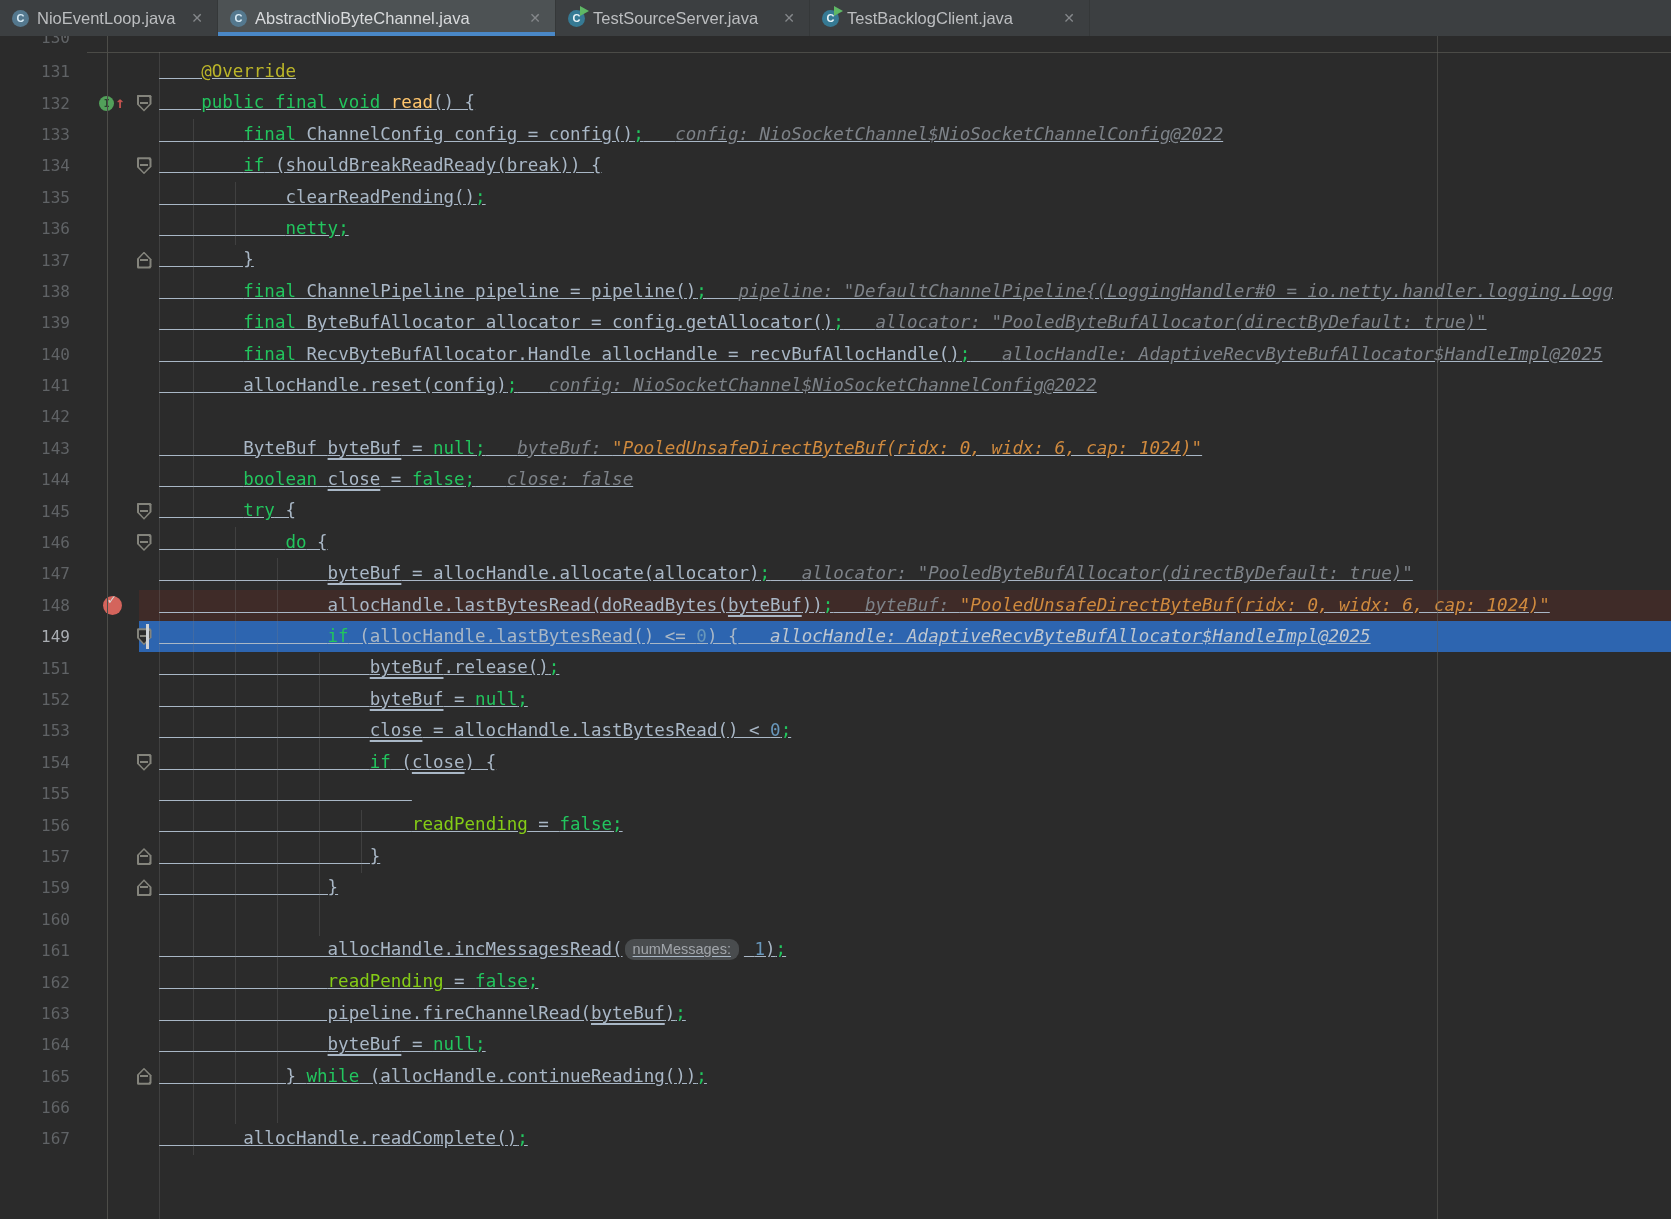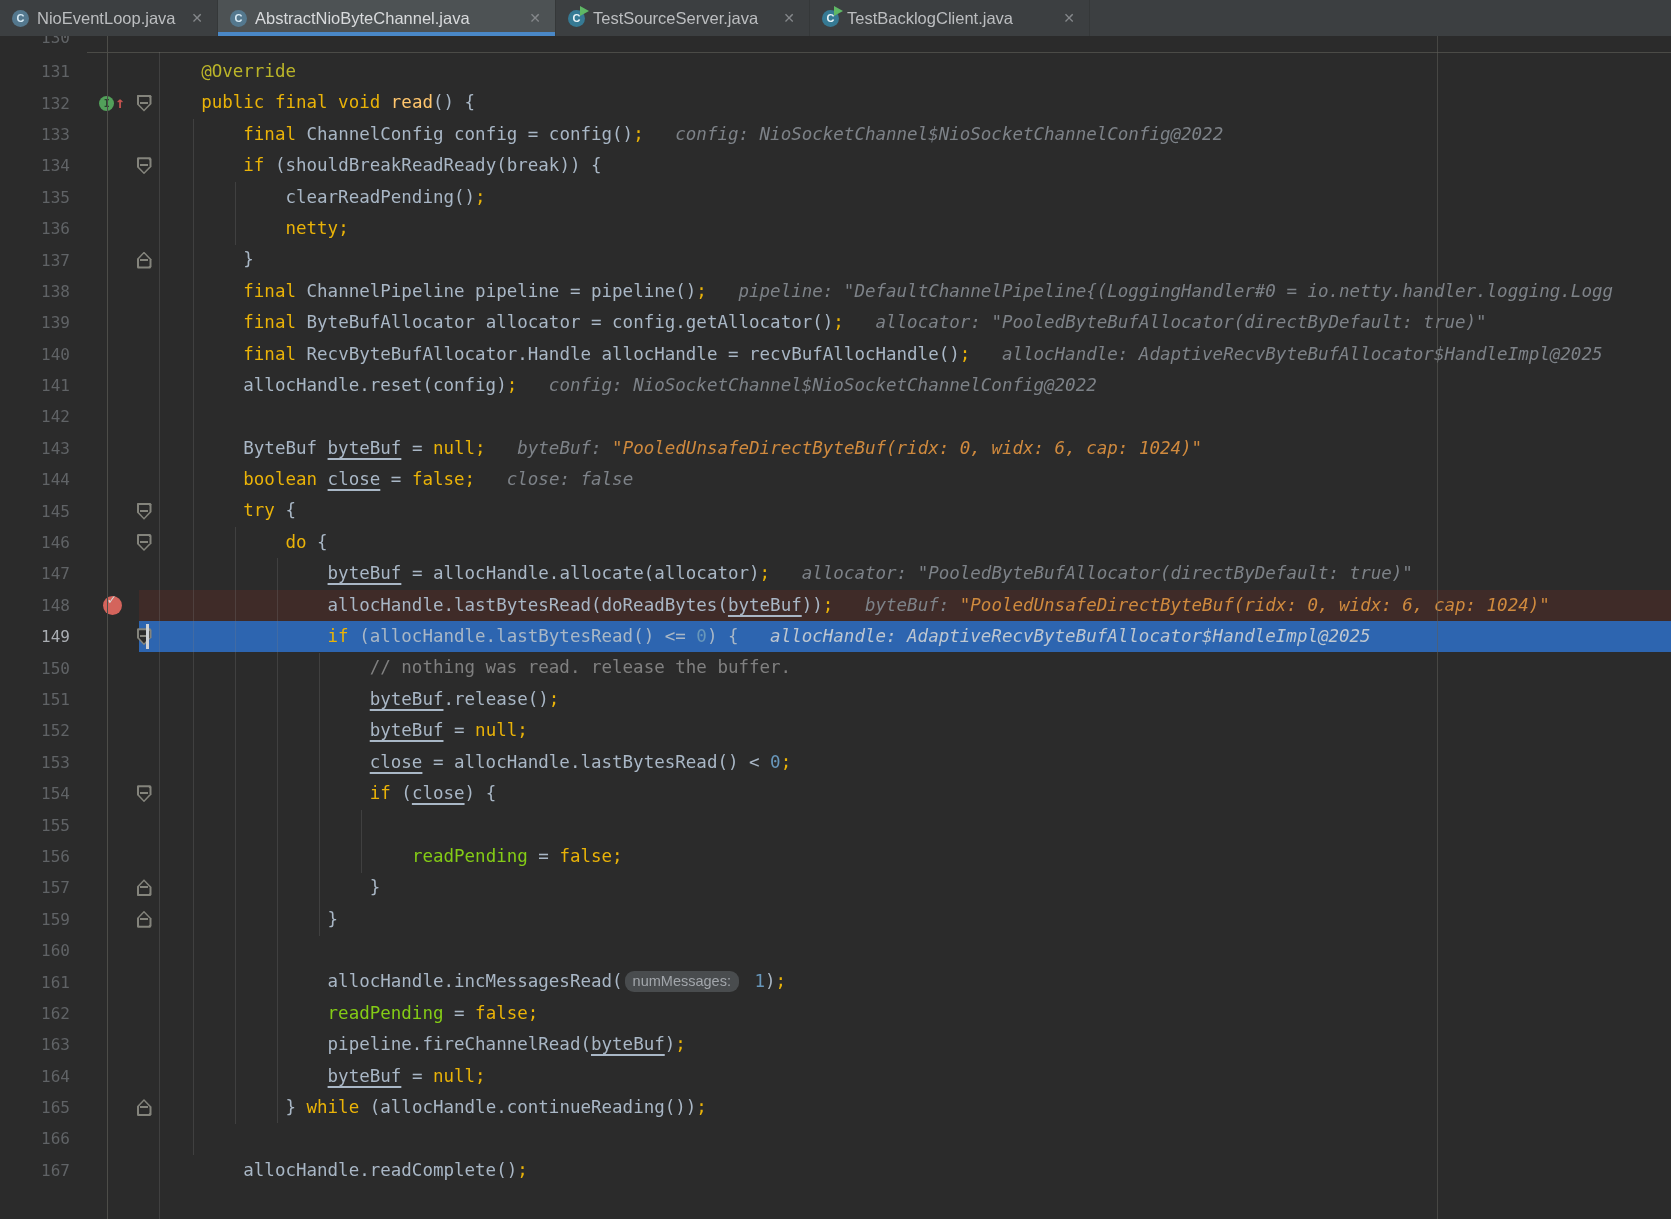--- a/index.html
+++ b/index.html
@@ -33,25 +33,25 @@
   .row.bp::before{content:"";position:absolute;left:106px;right:0;top:0;bottom:0;background:#3f2b28;z-index:0;}
   .row.exec::before{content:"";position:absolute;left:106px;right:0;top:0;bottom:0;background:#2d65b0;z-index:0;}
   .row.exec .num{color:#a9adb2;}
   .num{width:62px;padding-left:8px;box-sizing:border-box;flex:none;color:#606366;
        font-size:16px;position:relative;z-index:2;}
   .gicons{width:34px;flex:none;height:100%;display:flex;align-items:center;justify-content:center;
           position:relative;z-index:2;}
   .foldc{width:30px;flex:none;height:100%;display:flex;align-items:center;justify-content:center;
          position:relative;z-index:2;}
   .codec{flex:1;white-space:pre;font-size:17.5px;line-height:31.4px;color:#a9b7c6;
-         position:relative;z-index:2;overflow:hidden;}
+         position:relative;z-index:2;overflow:hidden;text-decoration:underline;}
 
   
   .sg-d{color:#a9b7c6;}
-  .sg-k{color:#eab308;}
+  .sg-k{color:#22c55e;}
   .sg-an{color:#bbb529;}
   .sg-m{color:#ffc66d;}
   .sg-n{color:#6897bb;}
   .sg-f{color:#84cc16;}
   .sg-c{color:#808080;}
   .sg-u{color:#a9b7c6;text-decoration:underline;text-decoration-thickness:1.5px;text-underline-offset:4px;}
   .sg-hg{color:#7d8288;font-style:italic;text-align:right;}
   .sg-ho{color:#d08a3e;font-style:italic;}
   .sg-hb{color:#bdc6d0;font-style:italic;}
   .sg-pill{background:#494c4e;color:#a2a6ab;border-radius:9px;padding:2px 8px 3px;
@@ -266,26 +266,20 @@
           <div class="gicons"></div>
           <div class="foldc">
             <span class="fold down">
               <i></i>
               <b></b>
             </span>
           </div>
           <div class="codec"><span class="sg-d">                </span><span class="sg-k">if</span><span class="sg-d"> (allocHandle.lastBytesRead() &lt;= </span><span class="sg-n">0</span><span class="sg-d">) {</span><span class="sg-d">   </span><span class="sg-hb">allocHandle: AdaptiveRecvByteBufAllocator$HandleImpl@2025</span></div>
         </div>
         <div class="row">
-          <div class="num">150</div>
-          <div class="gicons"></div>
-          <div class="foldc"></div>
-          <div class="codec"><span class="sg-d">                    </span><span class="sg-c">// nothing was read. release the buffer.</span></div>
-        </div>
-        <div class="row">
           <div class="num">151</div>
           <div class="gicons"></div>
           <div class="foldc"></div>
           <div class="codec"><span class="sg-d">                    </span><span class="sg-u">byteBuf</span><span class="sg-d">.release()</span><span class="sg-k">;</span></div>
         </div>
         <div class="row">
           <div class="num">152</div>
           <div class="gicons"></div>
           <div class="foldc"></div>
           <div class="codec"><span class="sg-d">                    </span><span class="sg-u">byteBuf</span><span class="sg-d"> = </span><span class="sg-k">null</span><span class="sg-k">;</span></div>

